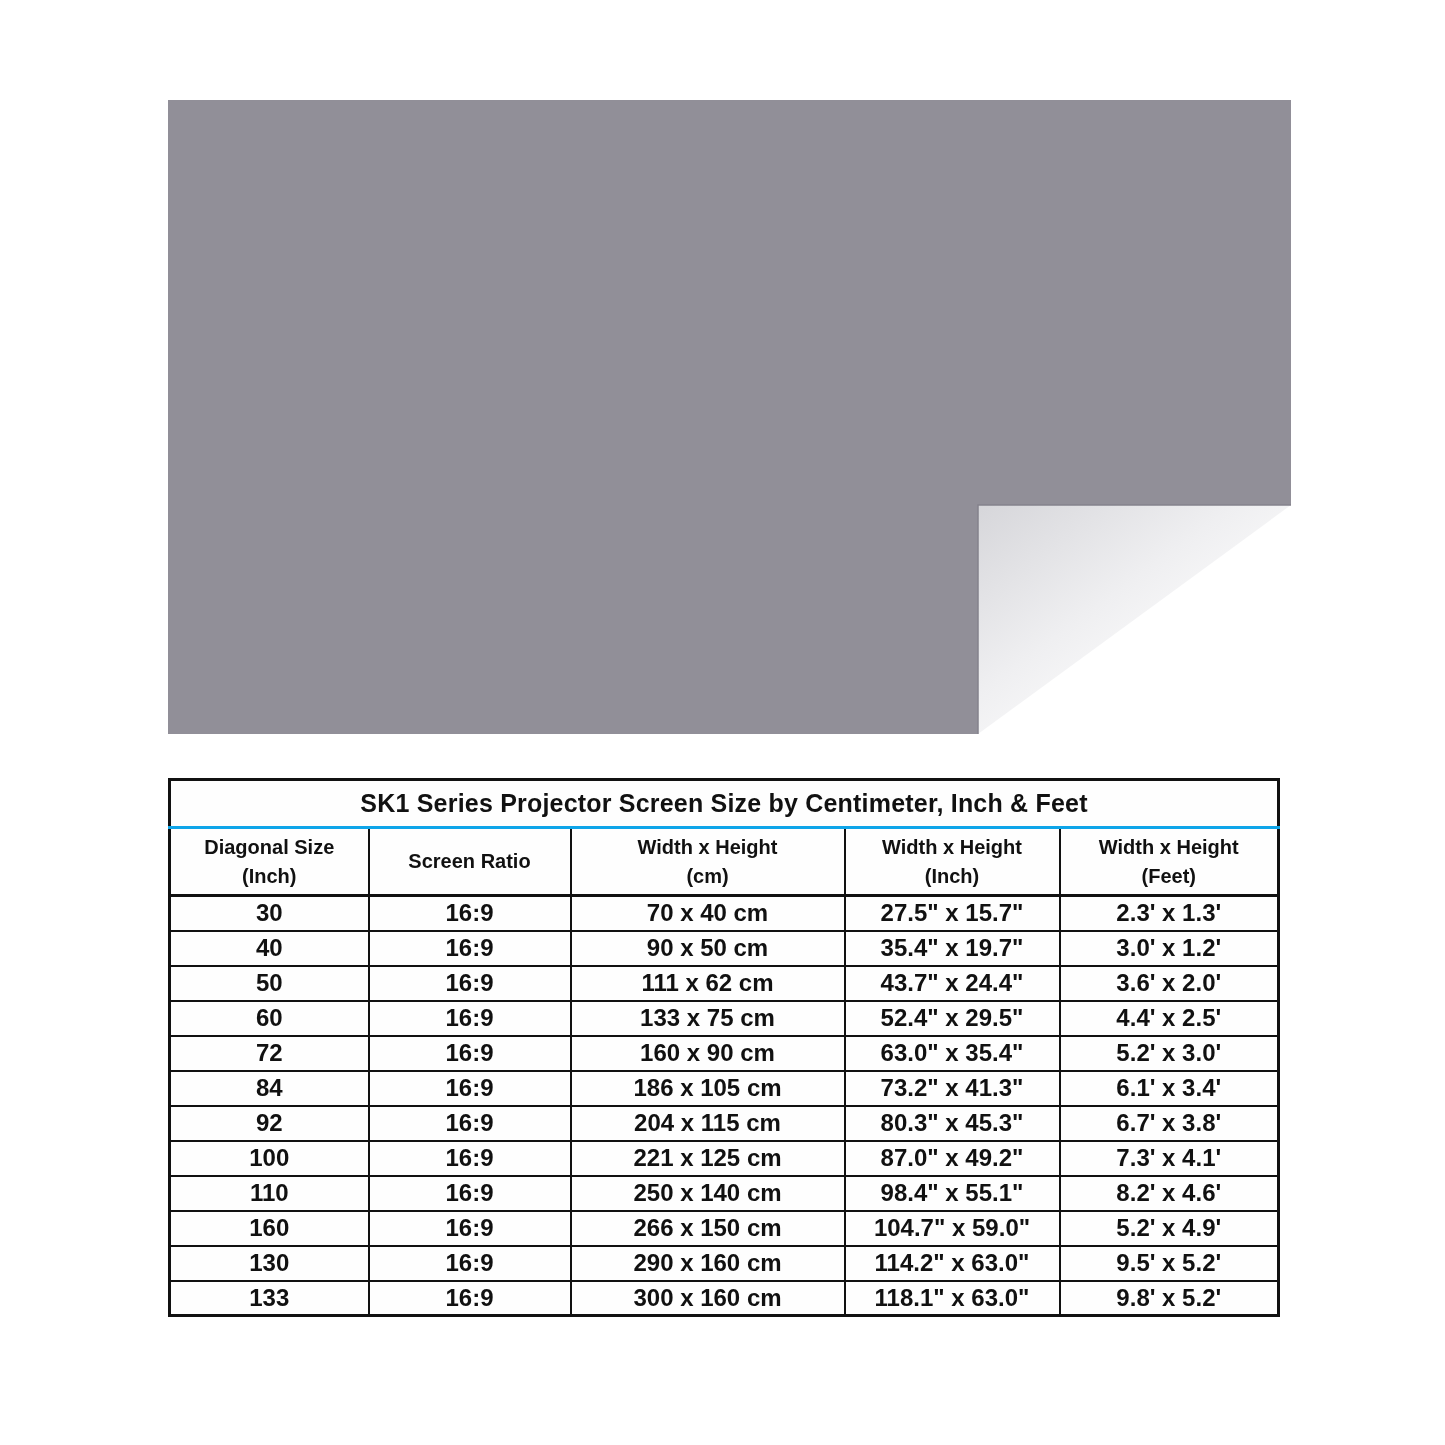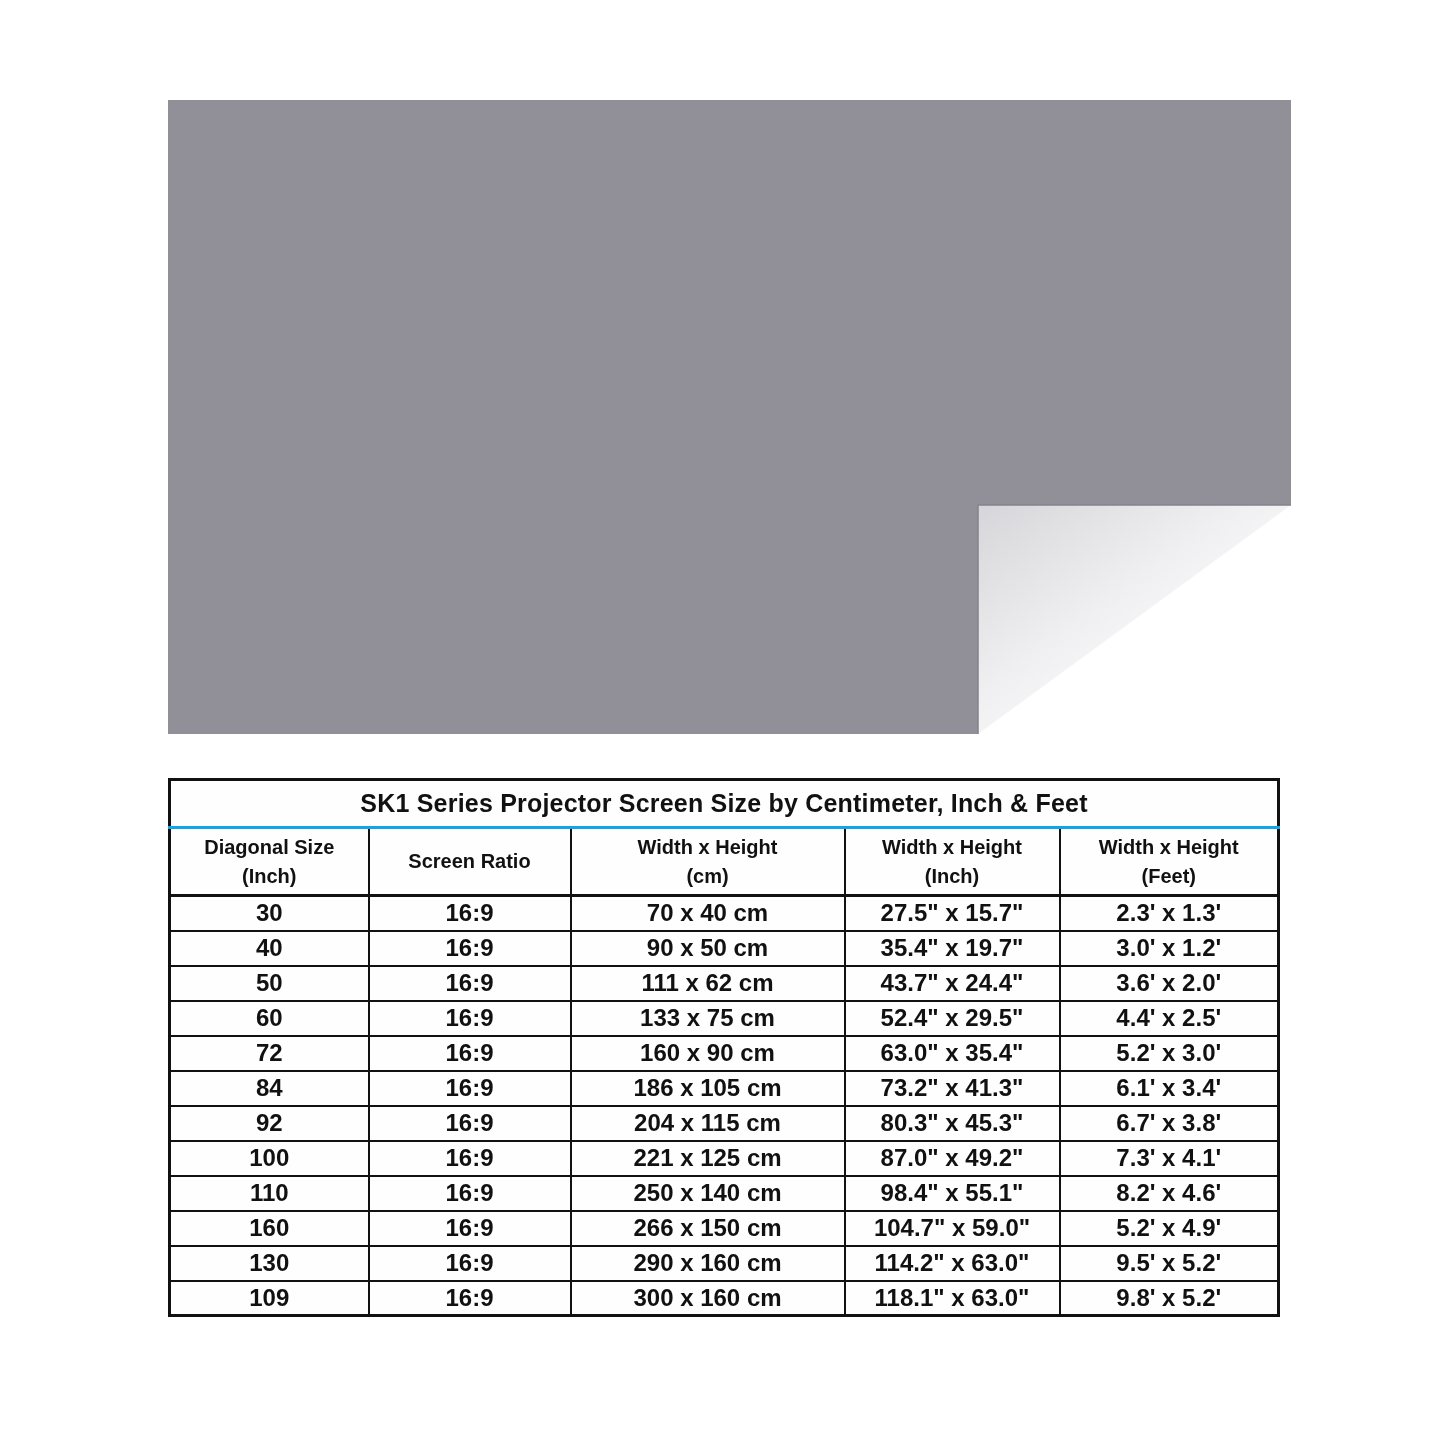--- a/index.html
+++ b/index.html
@@ -186,21 +186,21 @@
           <td>5.2' x 4.9'</td>
         </tr>
         <tr>
           <td>130</td>
           <td>16:9</td>
           <td>290 x 160 cm</td>
           <td>114.2" x 63.0"</td>
           <td>9.5' x 5.2'</td>
         </tr>
         <tr>
-          <td>109</td>
+          <td>133</td>
           <td>16:9</td>
           <td>300 x 160 cm</td>
           <td>118.1" x 63.0"</td>
           <td>9.8' x 5.2'</td>
         </tr>
       </tbody>
     </table>
   </div>
 
 </div>

